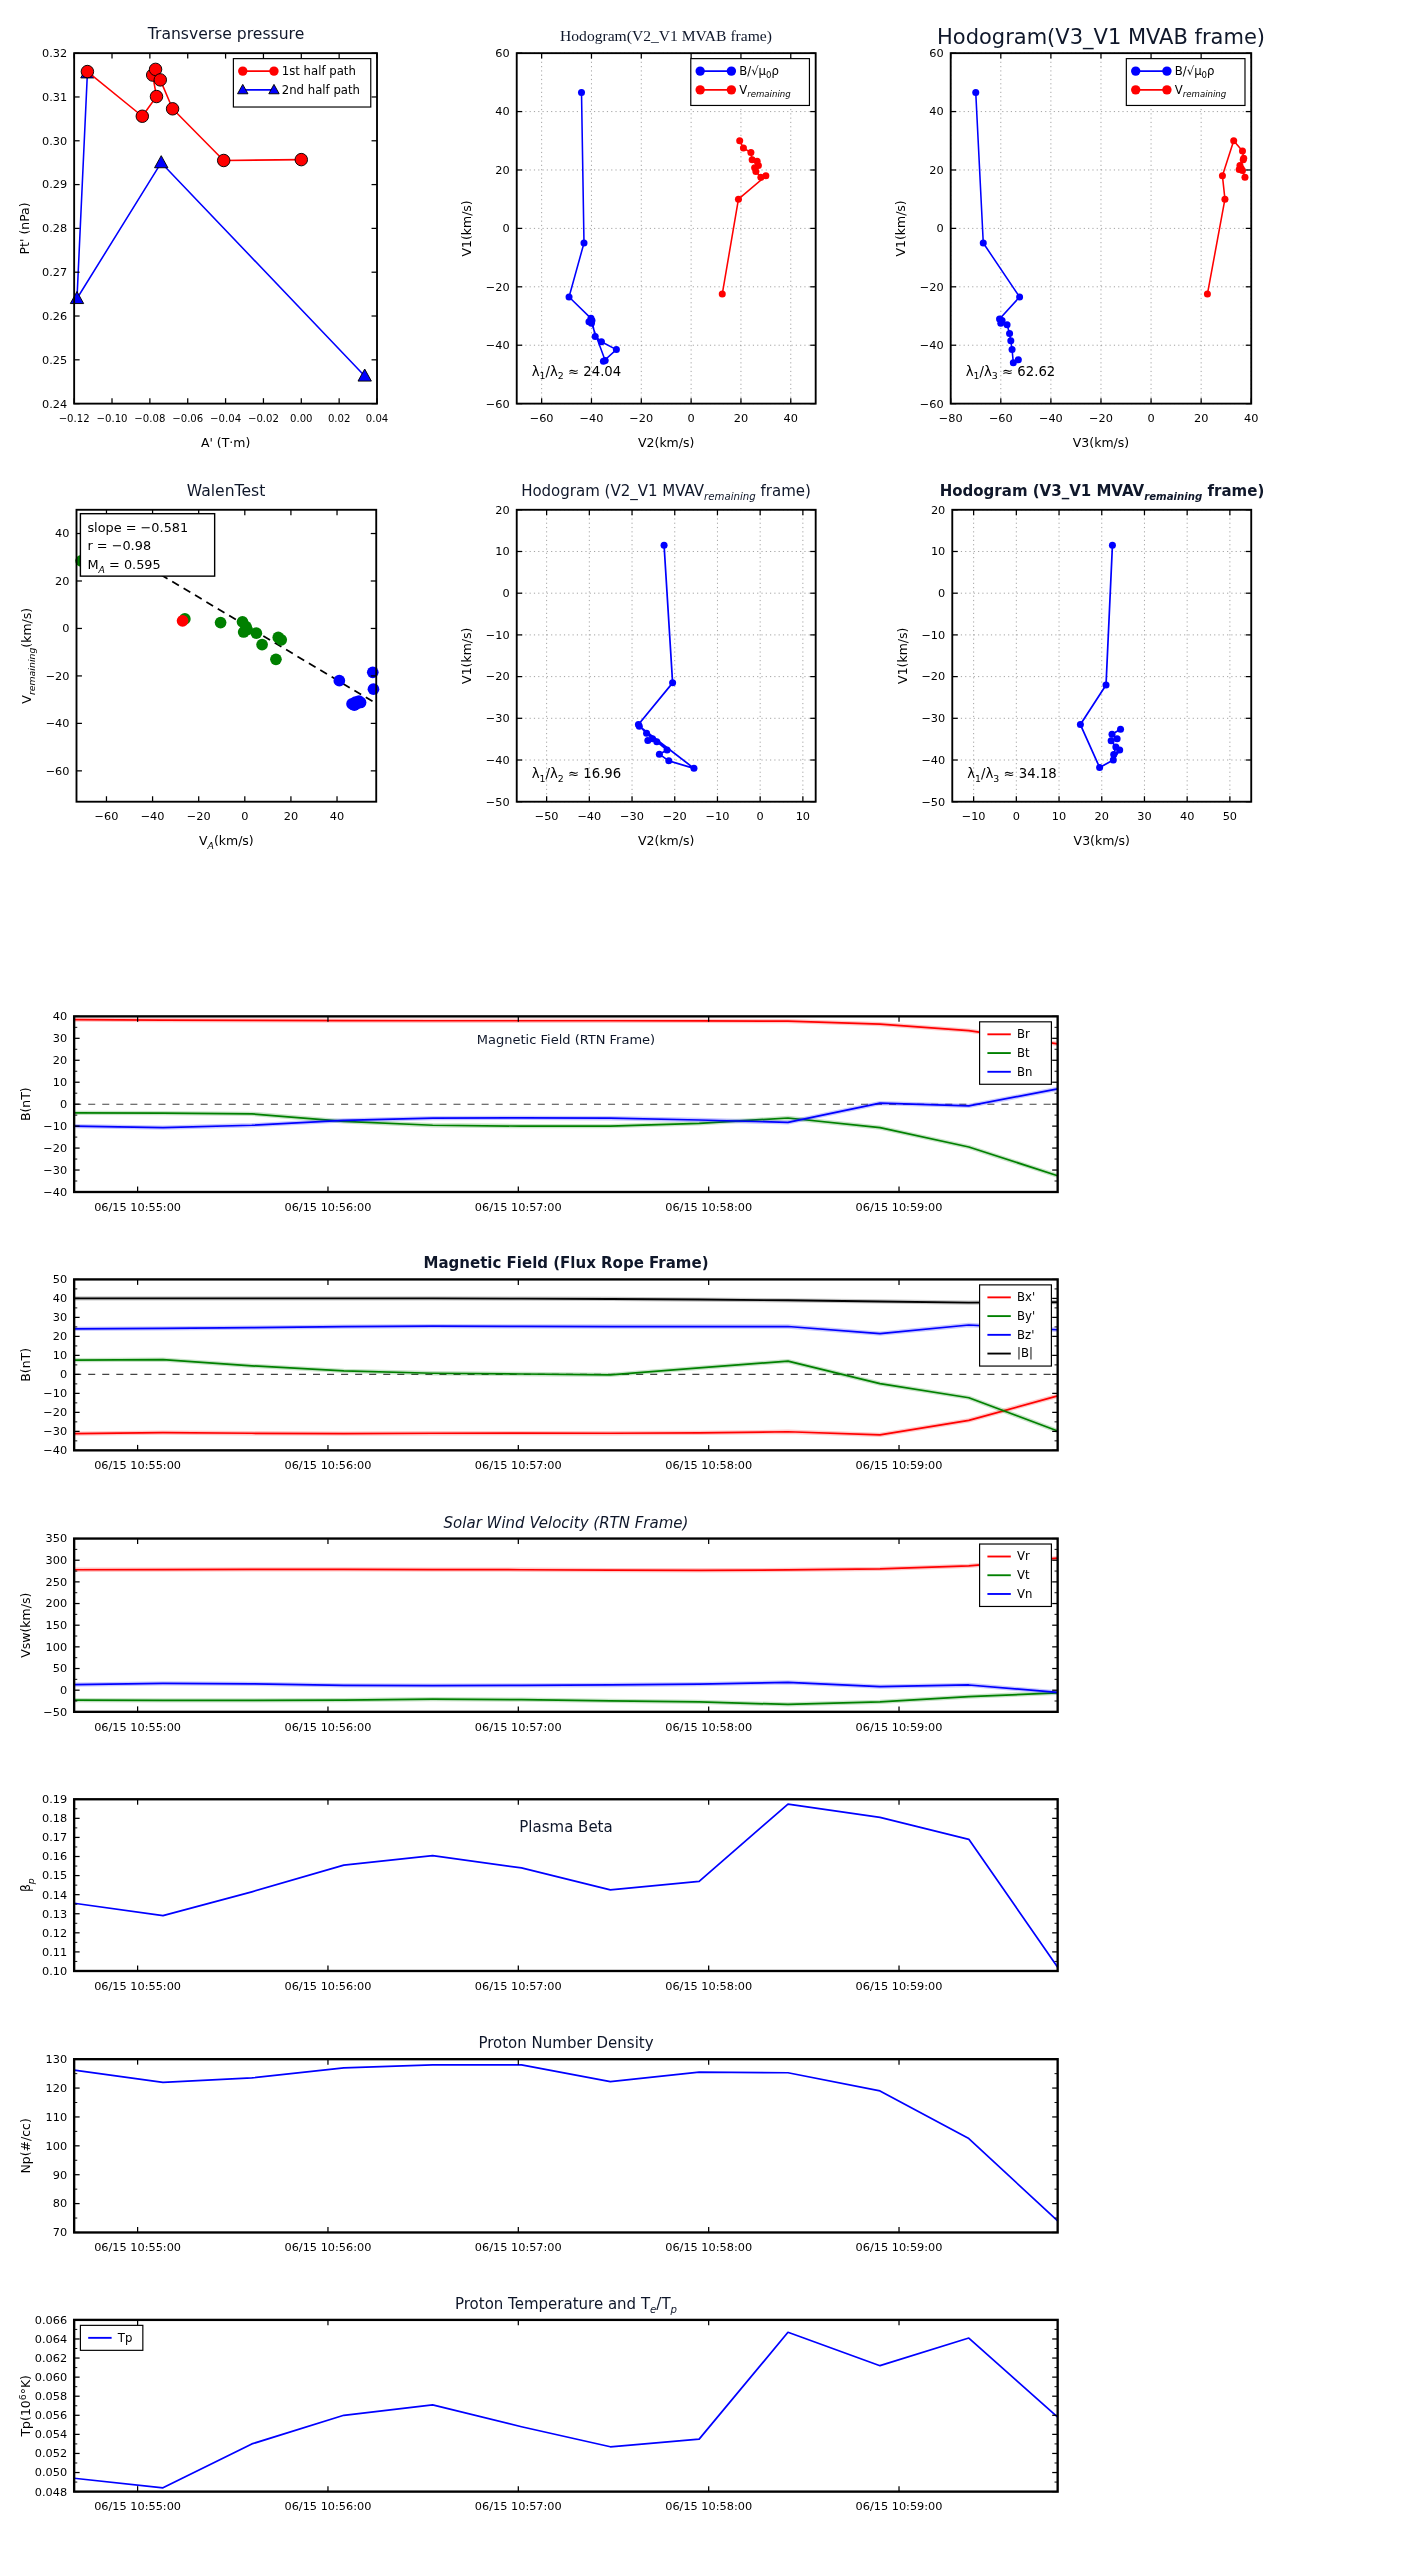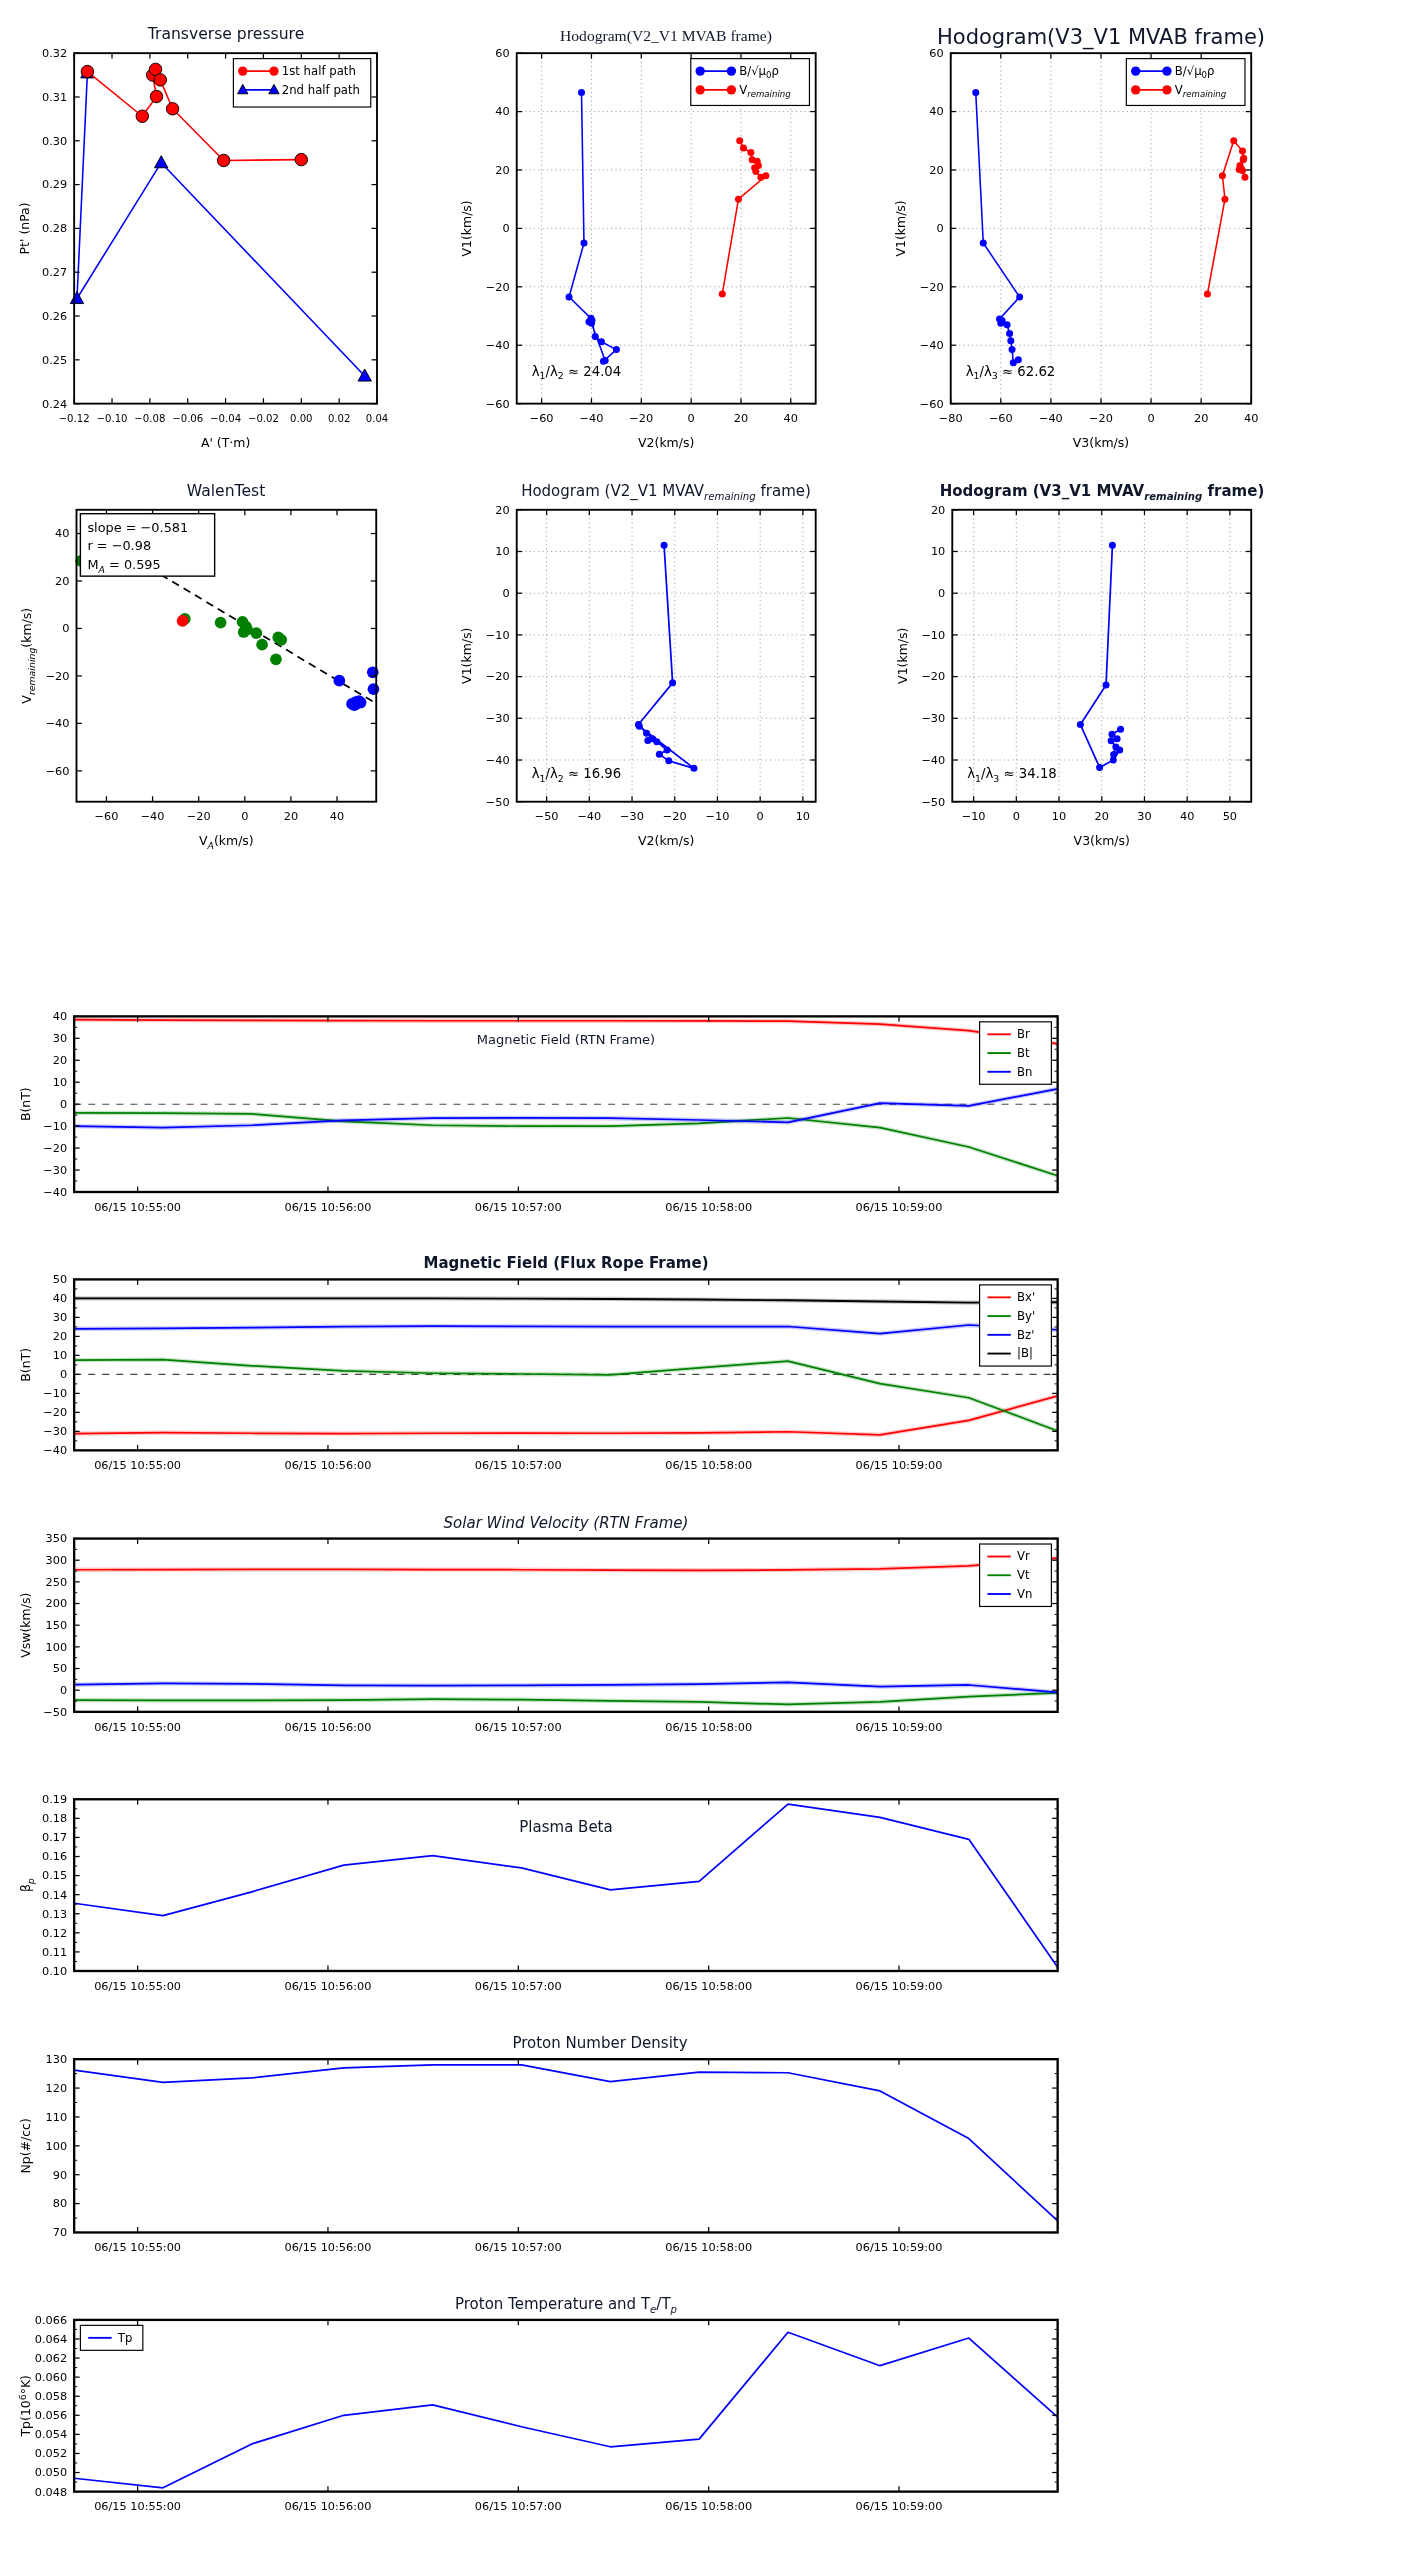--- a/index.html
+++ b/index.html
@@ -1044,16 +1044,16 @@
   <div class="chart-title" style="left: 226px; top: 25px; font-size: 15.6px;">Transverse pressure</div>
   <div class="chart-title" style="left: 666px; top: 27px; font-size: 15.6px; font-family: Liberation Serif, serif;">Hodogram(V2_V1 MVAB frame)</div>
   <div class="chart-title" style="left: 1101px; top: 25px; font-size: 21px;">Hodogram(V3_V1 MVAB frame)</div>
   <div class="chart-title" style="left: 226px; top: 482px; font-size: 15.6px;">WalenTest</div>
   <div class="chart-title" style="left: 666px; top: 482px; font-size: 15px;">Hodogram (V2_V1 MVAV<sub>remaining</sub> frame)</div>
   <div class="chart-title" style="left: 1102px; top: 482px; font-size: 15px; font-weight: bold;">Hodogram (V3_V1 MVAV<sub>remaining</sub> frame)</div>
   <div class="chart-title" style="left: 566px; top: 1032px; font-size: 13px;">Magnetic Field (RTN Frame)</div>
   <div class="chart-title" style="left: 566px; top: 1254px; font-size: 15px; font-weight: bold;">Magnetic Field (Flux Rope Frame)</div>
   <div class="chart-title" style="left: 566px; top: 1514px; font-size: 15px; font-style: italic;">Solar Wind Velocity (RTN Frame)</div>
   <div class="chart-title" style="left: 566px; top: 1774px; font-size: 15px; margin-top: 44px;">Plasma Beta</div>
-  <div class="chart-title" style="left: 566px; top: 2034px; font-size: 15px; margin-left: 34px;">Proton Number Density</div>
+  <div class="chart-title" style="left: 566px; top: 2034px; font-size: 15px;">Proton Number Density</div>
   <div class="chart-title" style="left: 566px; top: 2295px; font-size: 15px;">Proton Temperature and T<sub>e</sub>/T<sub>p</sub></div>
 </div>
 
 
 </body></html>

